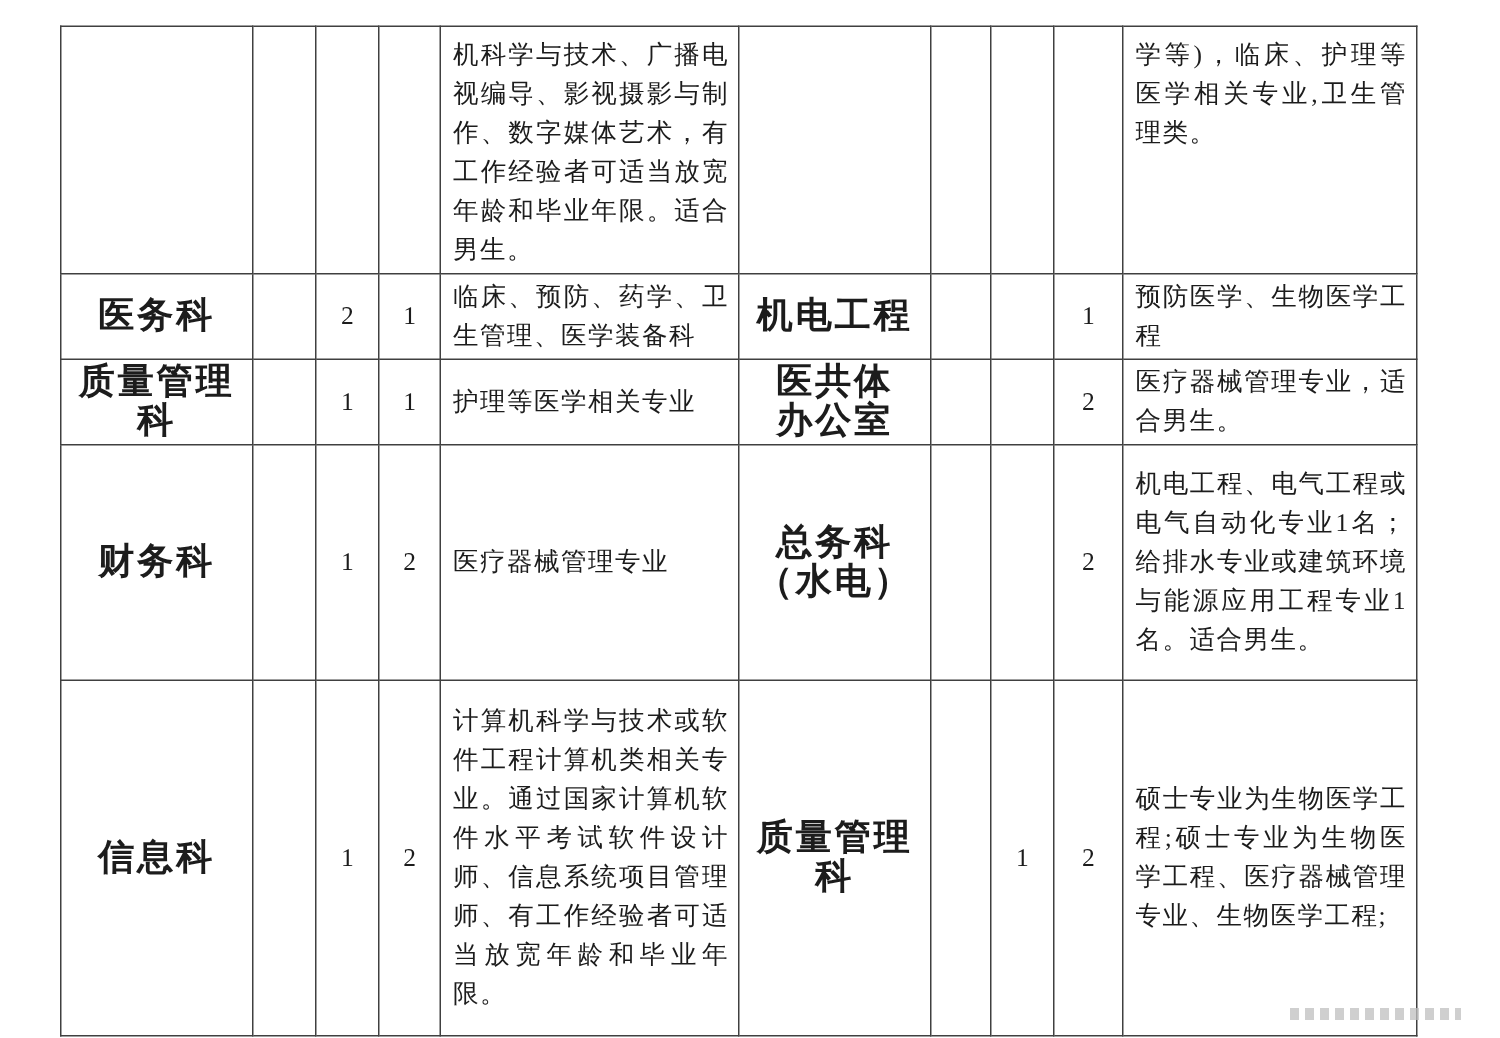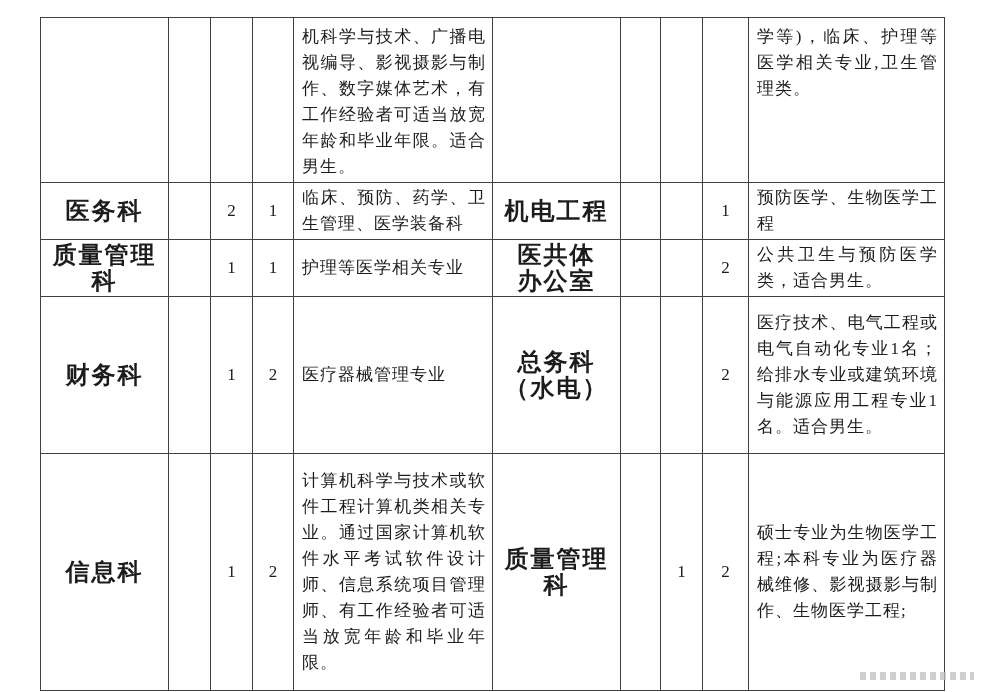--- a/index.html
+++ b/index.html
@@ -117,45 +117,45 @@
         <td class="dept">质量管理科</td>
         <td class="num"></td>
         <td class="num">1</td>
         <td class="num">1</td>
         <td class="major">护理等医学相关专业</td>
         <td class="dept">医共体
 办公室</td>
         <td class="num"></td>
         <td class="num"></td>
         <td class="num">2</td>
-        <td class="major">公共卫生与预防医学类，适合男生。</td>
+        <td class="major">医疗器械管理专业，适合男生。</td>
       </tr>
       <tr class="row-3">
         <td class="dept">财务科</td>
         <td class="num"></td>
         <td class="num">1</td>
         <td class="num">2</td>
         <td class="major">医疗器械管理专业</td>
         <td class="dept">总务科
 （水电）</td>
         <td class="num"></td>
         <td class="num"></td>
         <td class="num">2</td>
-        <td class="major">医疗技术、电气工程或电气自动化专业1名；给排水专业或建筑环境与能源应用工程专业1名。适合男生。</td>
+        <td class="major">机电工程、电气工程或电气自动化专业1名；给排水专业或建筑环境与能源应用工程专业1名。适合男生。</td>
       </tr>
       <tr class="row-4">
         <td class="dept">信息科</td>
         <td class="num"></td>
         <td class="num">1</td>
         <td class="num">2</td>
         <td class="major">计算机科学与技术或软件工程计算机类相关专业。通过国家计算机软件水平考试软件设计师、信息系统项目管理师、有工作经验者可适当放宽年龄和毕业年限。</td>
         <td class="dept">质量管理科</td>
         <td class="num"></td>
         <td class="num">1</td>
         <td class="num">2</td>
-        <td class="major">硕士专业为生物医学工程;本科专业为医疗器械维修、影视摄影与制作、生物医学工程;</td>
+        <td class="major">硕士专业为生物医学工程;硕士专业为生物医学工程、医疗器械管理专业、生物医学工程;</td>
       </tr>
     </tbody>
   </table>
 
   <div class="watermark"></div>
 
 </div>
 
 </body></html>

